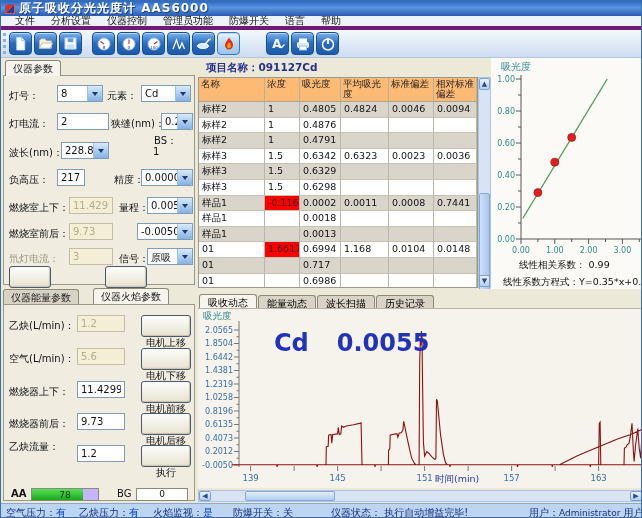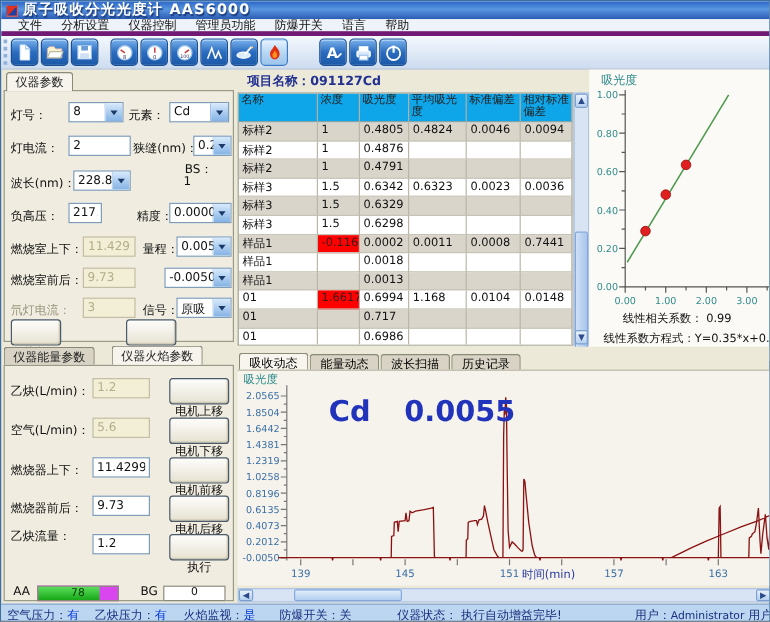--- a/index.html
+++ b/index.html
@@ -29,21 +29,21 @@
   .tinput.dis{background:#f3efd6;color:#b3ad8a;border-color:#c2bda4;}
   .combo{position:absolute;height:17px;border:1px solid #7f9db9;background:#fff;}
   .combo .cval{position:absolute;left:3px;top:2px;font-size:10px;color:#111;white-space:nowrap;}
   .combo .arw{position:absolute;right:0;top:0;bottom:0;width:15px;background:linear-gradient(to bottom,#d8eafc,#84b2e4);border-left:1px solid #9cc2ec;border-radius:0 1px 1px 0;}
   .combo .arw::after{content:"";position:absolute;left:4px;top:6px;border:3px solid transparent;border-top:4px solid #1a3a6a;}
   .xpbtn{position:absolute;height:18px;border:1px solid #4a5a6a;border-radius:3px;background:linear-gradient(to bottom,#fdfdfb,#e6e2d2);font-size:10px;color:#111;text-align:center;padding-top:20px;box-shadow:inset -1px -1px 1px #c8c2ac;}
   .xpbtn.dis{color:#9a967e;}
   
   .projlabel{position:absolute;left:205px;top:60px;font-size:10.5px;font-weight:bold;color:#223090;}
   .rtable{position:absolute;left:197px;top:76px;width:280px;height:211px;border:1px solid #9a9a88;background:#fff;overflow:hidden;font-size:9.5px;}
-  .thead{display:flex;background:#0ea5e9;border-bottom:1px solid #a8a496;height:24px;}
+  .thead{display:flex;background:#fdba74;border-bottom:1px solid #a8a496;height:24px;}
   .thead .hcell{border-right:1px solid #b4b0a2;padding:1px 2px;color:#222;line-height:1.05;overflow:hidden;}
   .trow{display:flex;height:15.6px;}
   .trow.odd{background:#d9d5cb;}
   .trow.even{background:#fff;}
   .tcell{border-right:1px solid #bab6a8;border-bottom:1px solid #c6c2b4;padding:1px 3px;white-space:nowrap;overflow:hidden;color:#111;}
   .tcell.red{background:#ff0000;color:#3a1a1a;}
   .c0{width:66px;}.c1{width:35px;}.c2{width:41px;}.c3{width:48px;}.c4{width:45px;}.c5{width:43px;}
   
   .vscroll{position:absolute;left:477px;top:76px;width:13px;height:211px;background:#d8e4f4;border:1px solid #b0c4e0;}
   .sbtn{position:absolute;left:0;width:11px;height:12px;background:linear-gradient(to bottom,#eaf2fc,#b6d0ee);border:1px solid #7ba0d0;border-radius:2px;color:#2a4a8a;font-size:7px;text-align:center;line-height:11px;}
@@ -60,21 +60,21 @@
   .dyn{position:absolute;left:197px;top:288px;width:445px;height:201px;background:#ece9d8;}
   .dyn .tabs{position:absolute;left:1px;top:2px;height:17px;}
   .dyn .dtab{position:relative;display:inline-block;height:15px;font-size:10px;padding:1px 8px 0;border:1px solid #8a8a78;border-bottom:none;border-radius:3px 3px 0 0;background:#d8d3c4;margin-right:1px;vertical-align:bottom;}
   .dyn .dtab.active{background:#f7f5ee;height:16px;}
   .dynplot{position:absolute;left:0;top:19px;width:445px;height:180px;background:#f5f3ec;border-top:1px solid #b8b4a4;}
   
   .statusbar{position:absolute;left:0;top:502px;width:642px;height:16px;background:#bcd5f0;border-top:1px solid #8aa8cc;font-size:10px;color:#17317e;white-space:nowrap;overflow:hidden;}
   .statusbar .seg{position:absolute;top:2px;}
   .statusbar .vblue{color:#0038d8;}
   .aa-row{position:absolute;top:487px;font-size:10px;color:#111;}
-  .pbar{position:absolute;left:30px;top:487px;width:68px;height:13px;border:1px solid #8a8a7a;background:#d946ef;}
+  .pbar{position:absolute;left:30px;top:487px;width:68px;height:13px;border:1px solid #8a8a7a;background:#c4b5fd;}
   .pfill{position:absolute;left:0;top:0;bottom:0;background:linear-gradient(to bottom,#5ade5a,#18a818);}
   .ptext{position:absolute;width:100%;text-align:center;font-size:9px;color:#0a3a0a;top:1px;}
   .bgbox{position:absolute;left:135px;top:487px;width:52px;height:13px;border:1px solid #8a8a7a;background:#fff;font-size:9px;text-align:center;color:#111;}
 </style>
 </head>
 <body>
 
 <div class="screen">
 
   <div class="titlebar">
@@ -255,21 +255,21 @@
       <input class="tinput " style="left: 76px; top: 380px; width: 48px;" value="11.4299">
       <div class="xpbtn" style="left:140px;top:380px;width:50px;">电机前移</div>
       <span class="flabel" style="left:8px;top:416px;">燃烧器前后：</span>
       <input class="tinput " style="left: 76px; top: 412px; width: 48px;" value="9.73">
       <div class="xpbtn" style="left:140px;top:412px;width:50px;">电机后移</div>
       <span class="flabel" style="left:8px;top:439px;">乙炔流量：</span>
       <input class="tinput " style="left: 76px; top: 444px; width: 48px;" value="1.2">
       <div class="xpbtn" style="left:140px;top:444px;width:50px;">执行</div>
     </div>
 
-  <span class="flabel aa-row" style="left:10px;">AA</span>
+  <span class="flabel aa-row" style="left:10px;font-weight:bold;">AA</span>
   <div class="pbar">
     <div class="pfill" id="aa-fill" style="width: 78%;"></div>
     <div class="ptext">78</div>
   </div>
   <span class="flabel aa-row" style="left:116px;">BG</span>
   <div class="bgbox">0</div>
 
   <div class="projlabel">
     <span>项目名称：</span><span>091127Cd</span>
   </div>

